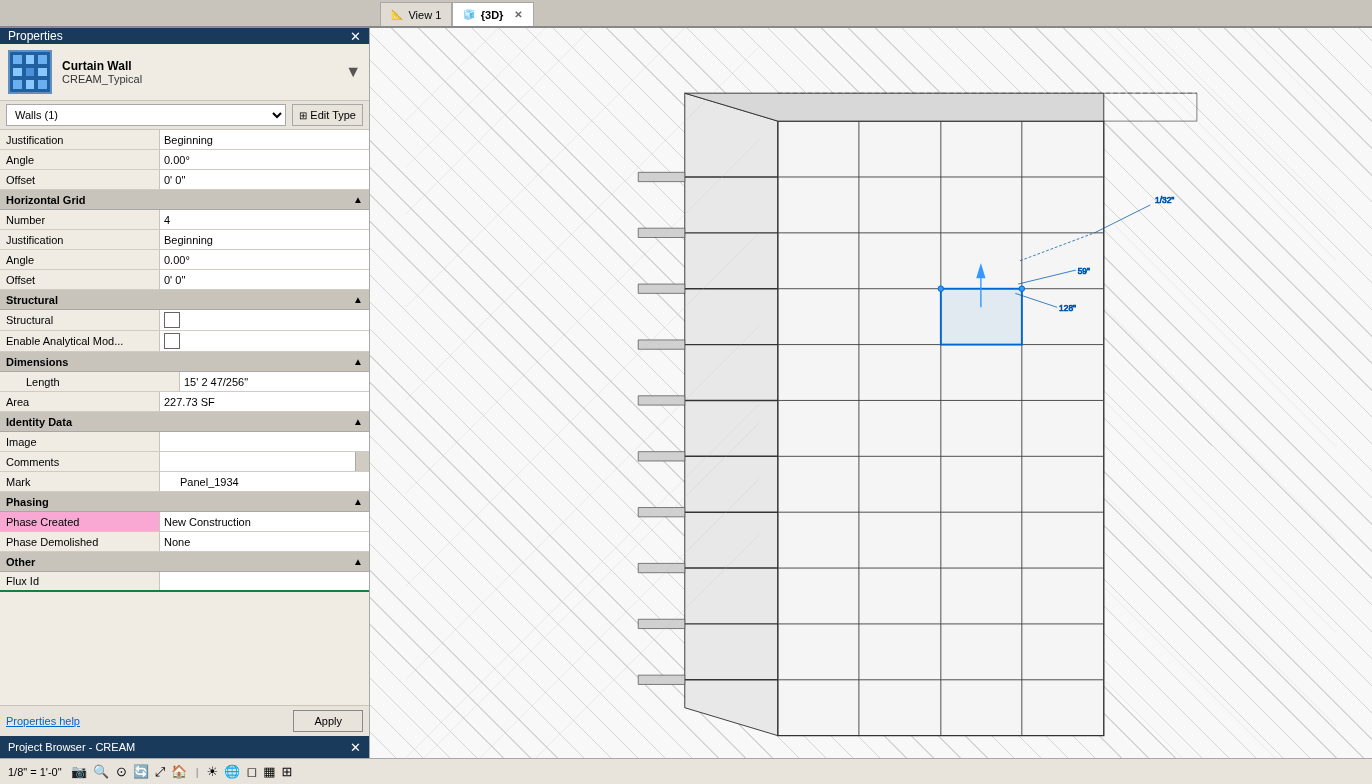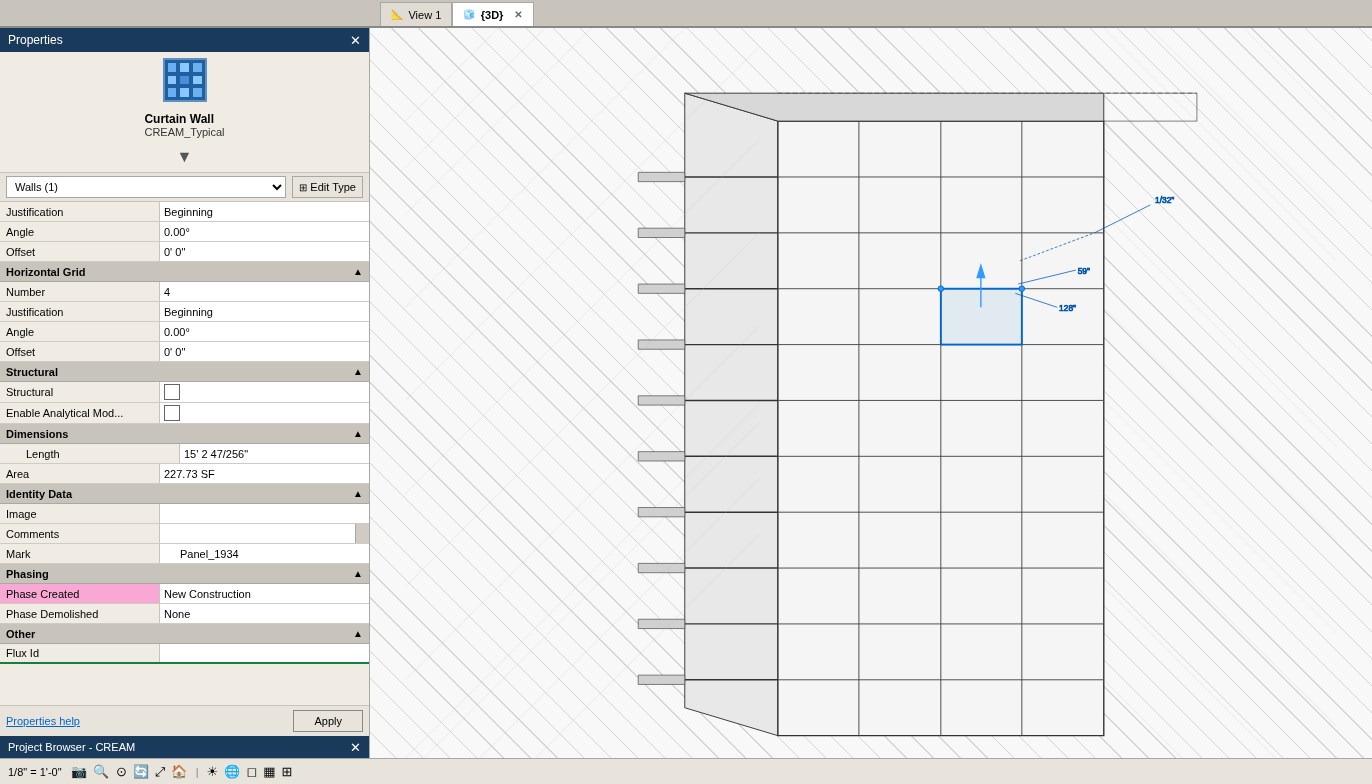--- a/index.html
+++ b/index.html
@@ -19,26 +19,26 @@
       <span style="font-size:10px;">🧊</span>
       <span>{3D}</span>
       <span style="margin-left:6px; cursor:pointer; font-size:10px; color:#666;">✕</span>
     </div>
   </div>
 
   <div style="display:flex; flex:1; overflow:hidden;">
 
     <div style="width:370px; flex-shrink:0; background:#f0ece4; border-right:1px solid #a8a8a8; display:flex; flex-direction:column; overflow:hidden;">
 
-      <div style="background:#1a3a5c; color:white; padding:3px 8px; font-size:12px; display:flex; align-items:center; justify-content:space-between; height:24px; flex-shrink:0;">
+      <div style="background:#1a3a5c; color:white; padding:3px 8px; font-size:12px; display:flex; align-items:center; justify-content:space-between; height:16px; flex-shrink:0;">
         <span>Properties</span>
         <span style="cursor:pointer; font-size:13px;">✕</span>
       </div>
 
-      <div style="display:flex; align-items:center; padding:6px 8px; background:#f0ece4; border-bottom:1px solid #c8c4bc; gap:10px; flex-shrink:0;flex-direction:column;">
+      <div style="display:flex; align-items:center; padding:6px 8px; background:#f0ece4; border-bottom:1px solid #c8c4bc; gap:10px; flex-shrink:0;">
         <div style="width:44px; height:44px; border:2px solid #6090c0; background:#2060a0; display:grid; grid-template-columns:1fr 1fr 1fr; grid-template-rows:1fr 1fr 1fr; gap:2px; padding:2px; flex-shrink:0;">
           <div style="background:#6ab0f0; border:1px solid #2060a0;"></div>
           <div style="background:#88c8ff; border:1px solid #2060a0;"></div>
           <div style="background:#6ab0f0; border:1px solid #2060a0;"></div>
           <div style="background:#88c8ff; border:1px solid #2060a0;"></div>
           <div style="background:#4a90d9; border:1px solid #2060a0;"></div>
           <div style="background:#88c8ff; border:1px solid #2060a0;"></div>
           <div style="background:#6ab0f0; border:1px solid #2060a0;"></div>
           <div style="background:#88c8ff; border:1px solid #2060a0;"></div>
           <div style="background:#6ab0f0; border:1px solid #2060a0;"></div>

